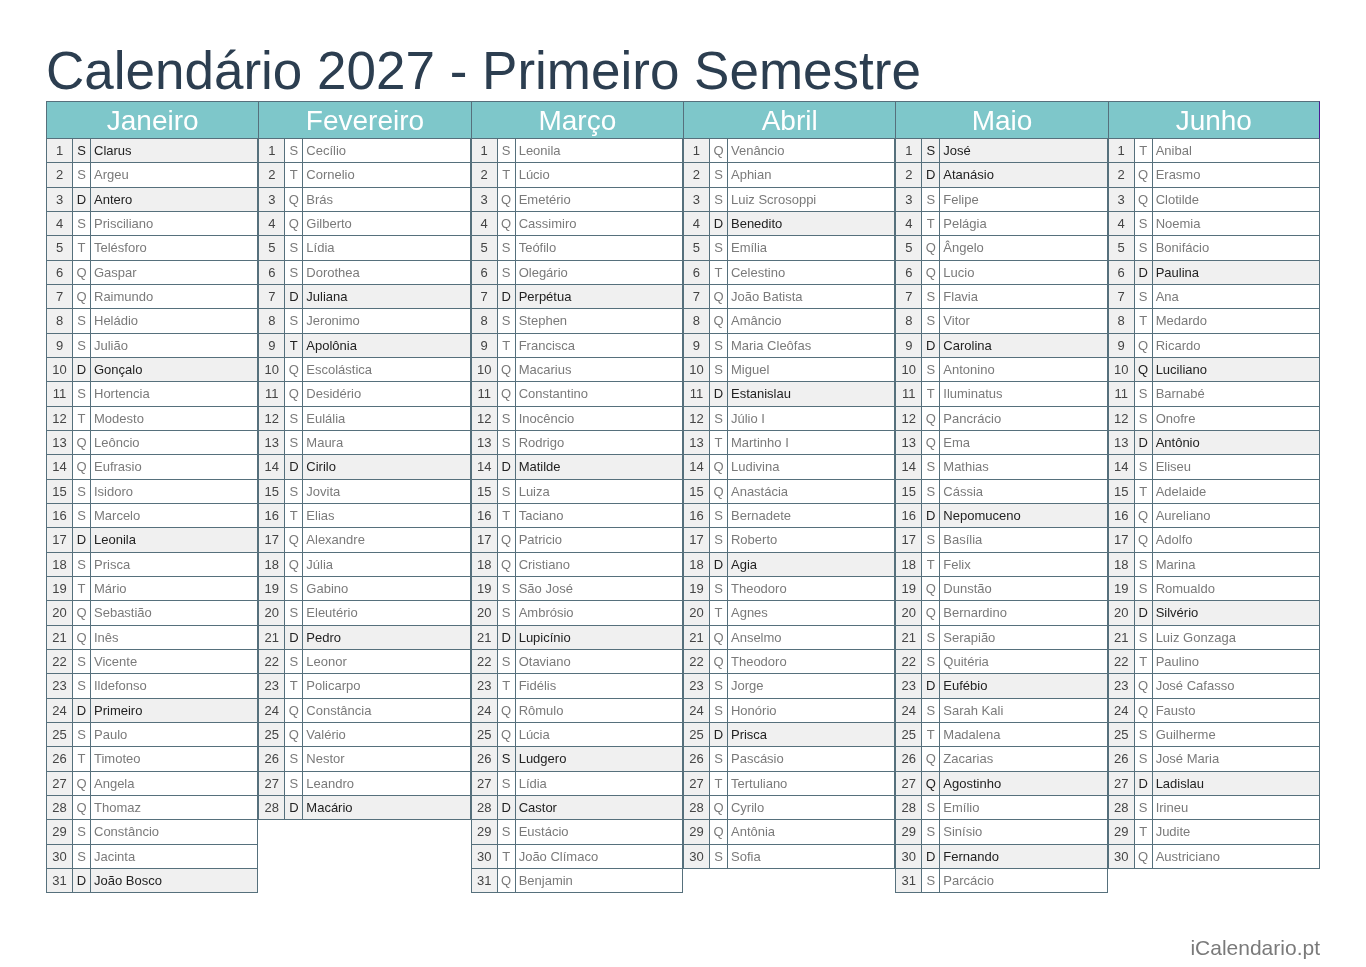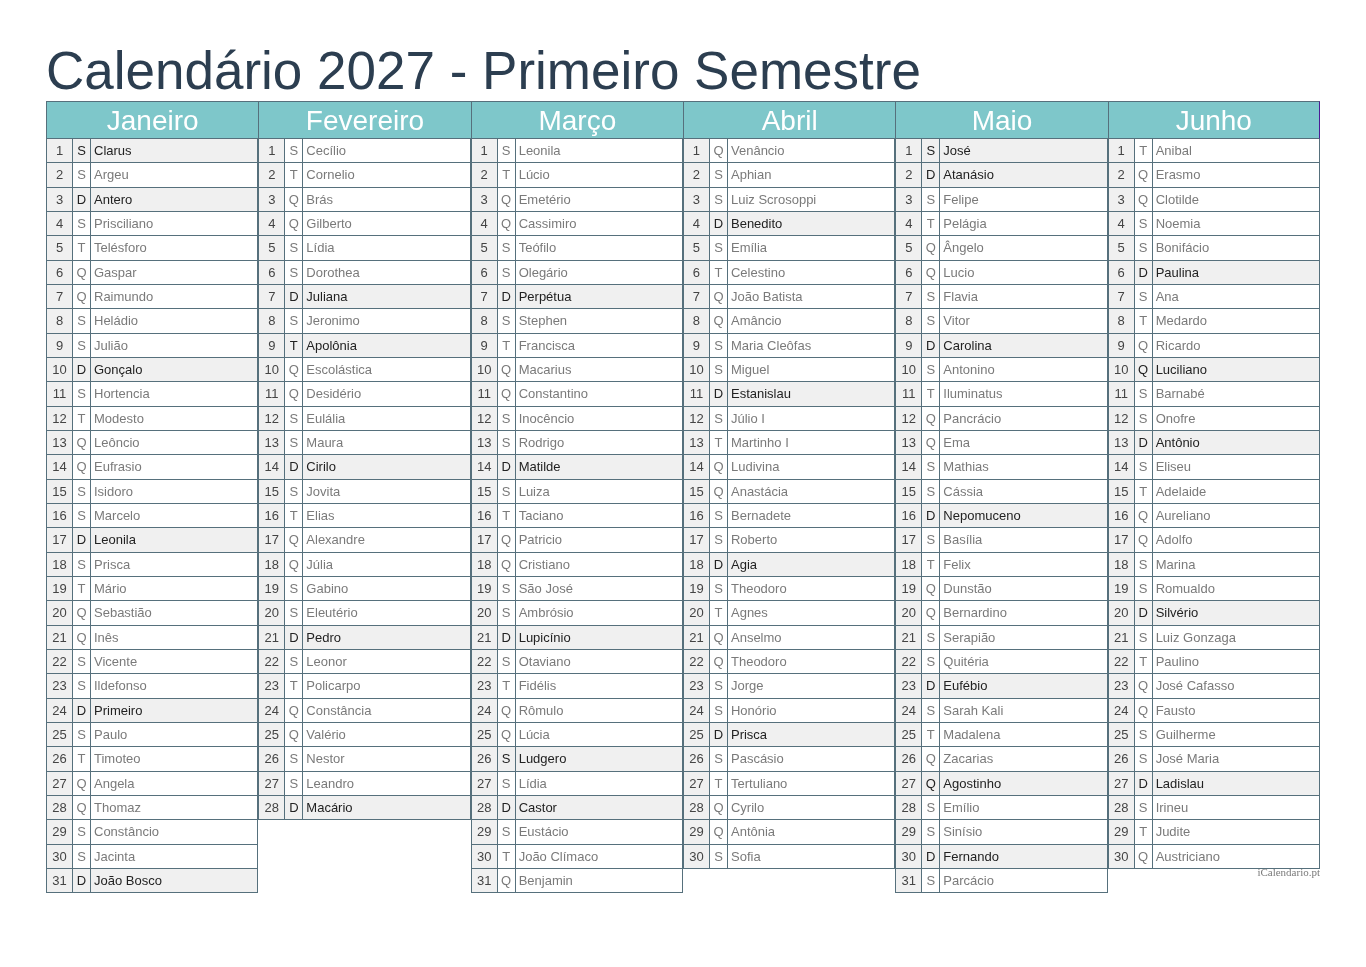--- a/index.html
+++ b/index.html
@@ -10,21 +10,21 @@
   .mhead{height:38px;background:#7ec7ca;color:#fff;font-size:28px;line-height:38px;text-align:center;border:1px solid #56707c;border-right:none;box-sizing:border-box;}
   .month:last-child .mhead{border-right:1px solid #4c1d95;}
   .rows{border-left:1px solid #56707c;}
   .month:last-child .rows{border-right:1px solid #56707c;}
   .row{display:flex;height:24.33px;border-bottom:1px solid #56707c;box-sizing:border-box;font-size:13px;line-height:23px;color:#7a7a7a;}
   .row .num{width:25px;flex:none;text-align:center;background:#f0f0f0;color:#444;border-right:1px solid #56707c;}
   .row .wd{width:17px;flex:none;text-align:center;border-right:1px solid #56707c;}
   .row .nm{flex:1;padding-left:3px;white-space:nowrap;overflow:hidden;border-right:1px solid #56707c;}
   .month:last-child .row .nm{border-right:none;}
   .row.hl .wd,.row.hl .nm{background:#f0f0f0;color:#222;}
-  .footer{position:absolute;right:46px;top:866px;font-size:11px;color:#7a7a7a;font-family:Liberation Serif, serif;}
+  .footer{position:absolute;right:46px;top:936px;font-size:21px;color:#7a7a7a;}
 </style>
 </head>
 <body>
 
 <div class="title">Calendário 2027 - Primeiro Semestre</div>
 
 <div class="grid" id="grid">
     <div class="month">
       <div class="mhead">Janeiro</div>
       <div class="rows">

